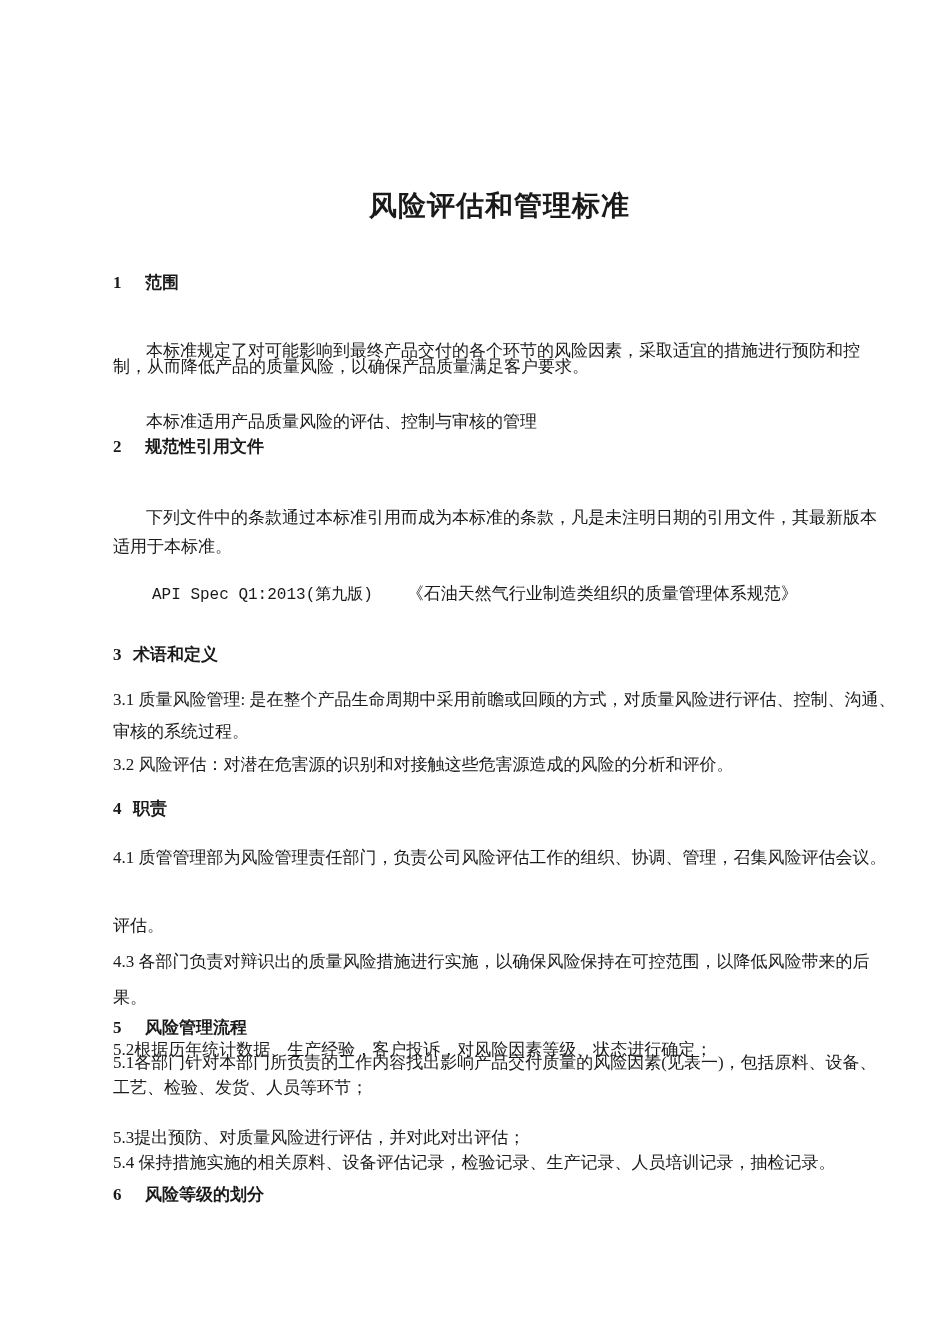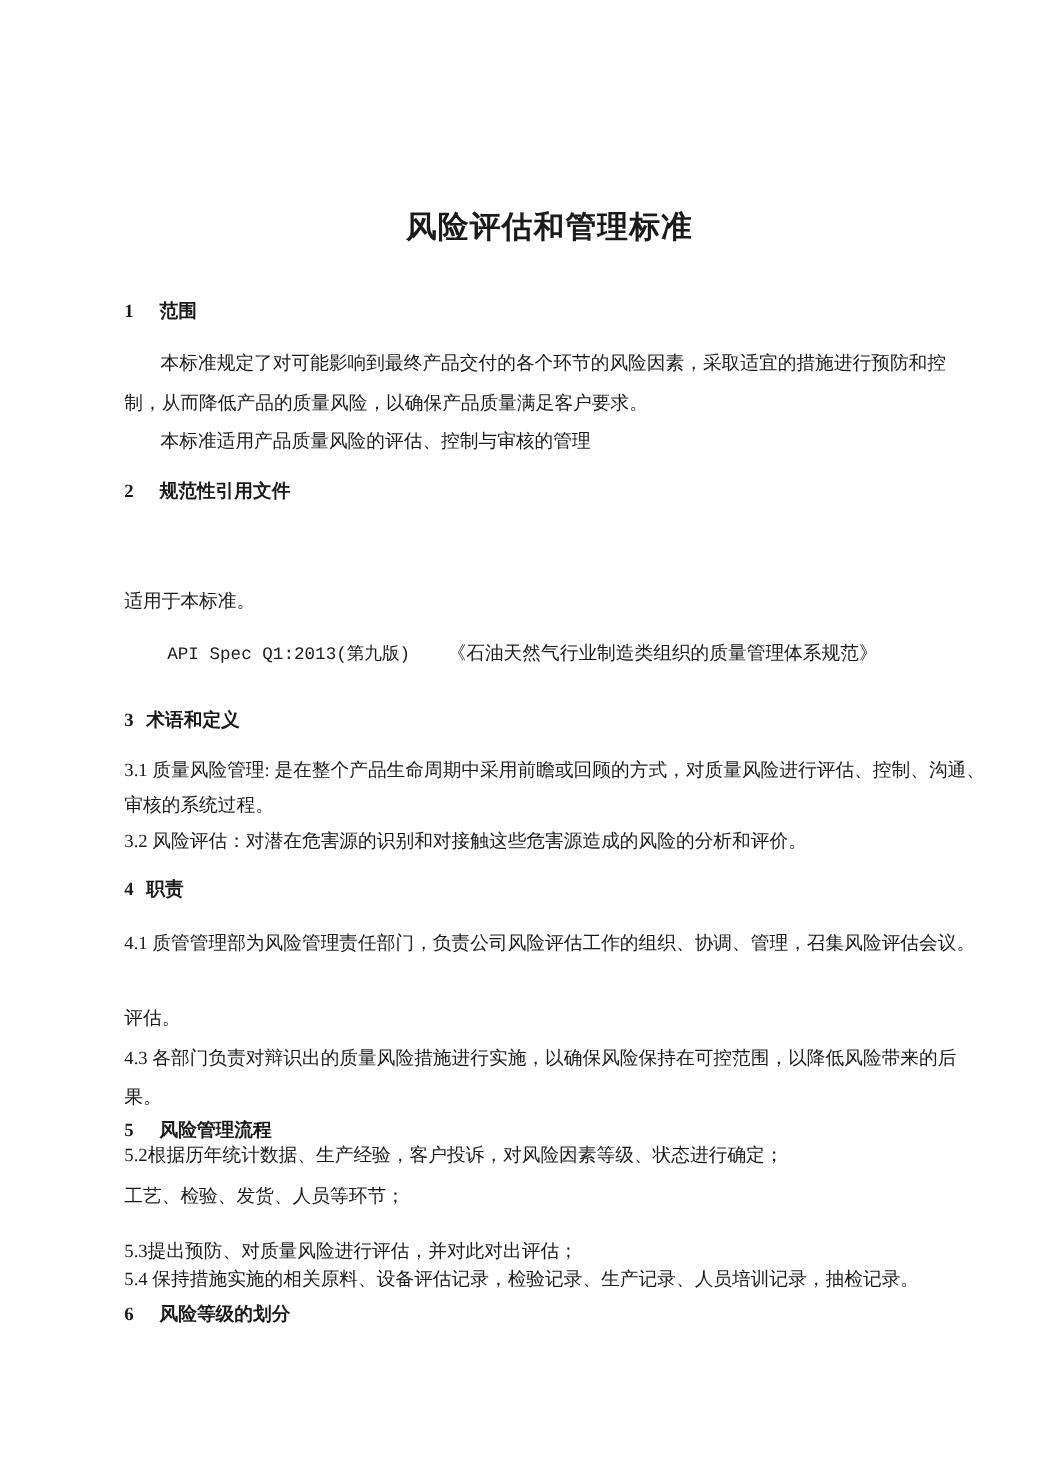--- a/index.html
+++ b/index.html
@@ -41,56 +41,58 @@
   .hnum.n{width:20px;}   
   
   .bl{
     position:absolute;
     left:113px;
     font-size:17px;
     line-height:19px;
     white-space:nowrap;
     letter-spacing:0px;
   }
-  .bl.ind{left:146px;}   
+  .bl.ind{left:146px;margin-top:21px;}   
   .bl.ref{left:152px;}
   .ref-code{
     font-family:"Liberation Mono","DejaVu Sans Mono",monospace;
     font-size:16px;
   }
   .ref-title{margin-left:34px;}
 </style>
 </head>
 <body>
 
 <div class="page">
 
   <div class="doc-title">风险评估和管理标准</div>
 
   <div class="hd" style="top:274px"><span class="hnum w">1</span><span>范围</span></div>
   <div class="bl ind" style="top:320px">本标准规定了对可能影响到最终产品交付的各个环节的风险因素，采取适宜的措施进行预防和控</div>
   <div class="bl" style="top:357px">制，从而降低产品的质量风险，以确保产品质量满足客户要求。</div>
   <div class="bl ind" style="top:391px">本标准适用产品质量风险的评估、控制与审核的管理</div>
 
   <div class="hd" style="top:438px"><span class="hnum w">2</span><span>规范性引用文件</span></div>
+  <div class="bl ind" style="top:487px">下列文件中的条款通过本标准引用而成为本标准的条款，凡是未注明日期的引用文件，其最新版本</div>
   <div class="bl" style="top:537px">适用于本标准。</div>
   <div class="bl ref" style="top:584px"><span class="ref-code">API Spec Q1:2013(第九版)</span><span class="ref-title">《石油天然气行业制造类组织的质量管理体系规范》</span></div>
 
   <div class="hd" style="top:646px"><span class="hnum n">3</span><span>术语和定义</span></div>
   <div class="bl" style="top:690px">3.1 质量风险管理: 是在整个产品生命周期中采用前瞻或回顾的方式，对质量风险进行评估、控制、沟通、</div>
   <div class="bl" style="top:722px">审核的系统过程。</div>
   <div class="bl" style="top:755px">3.2 风险评估：对潜在危害源的识别和对接触这些危害源造成的风险的分析和评价。</div>
 
   <div class="hd" style="top:800px"><span class="hnum n">4</span><span>职责</span></div>
   <div class="bl" style="top:848px">4.1 质管管理部为风险管理责任部门，负责公司风险评估工作的组织、协调、管理，召集风险评估会议。</div>
   <div class="bl" style="top:916px">评估。</div>
   <div class="bl" style="top:952px">4.3 各部门负责对辩识出的质量风险措施进行实施，以确保风险保持在可控范围，以降低风险带来的后</div>
   <div class="bl" style="top:988px">果。</div>
 
   <div class="hd" style="top:1019px"><span class="hnum w">5</span><span>风险管理流程</span></div>
+  <div class="bl" style="top:1053px">5.1各部门针对本部门所负责的工作内容找出影响产品交付质量的风险因素(见表一)，包括原料、设备、</div>
   <div class="bl" style="top:1078px">工艺、检验、发货、人员等环节；</div>
   <div class="bl" style="top:1040px">5.2根据历年统计数据、生产经验，客户投诉，对风险因素等级、状态进行确定；</div>
   <div class="bl" style="top:1128px">5.3提出预防、对质量风险进行评估，并对此对出评估；</div>
   <div class="bl" style="top:1153px">5.4 保持措施实施的相关原料、设备评估记录，检验记录、生产记录、人员培训记录，抽检记录。</div>
 
   <div class="hd" style="top:1186px"><span class="hnum w">6</span><span>风险等级的划分</span></div>
 
 </div>
 
 </body></html>

